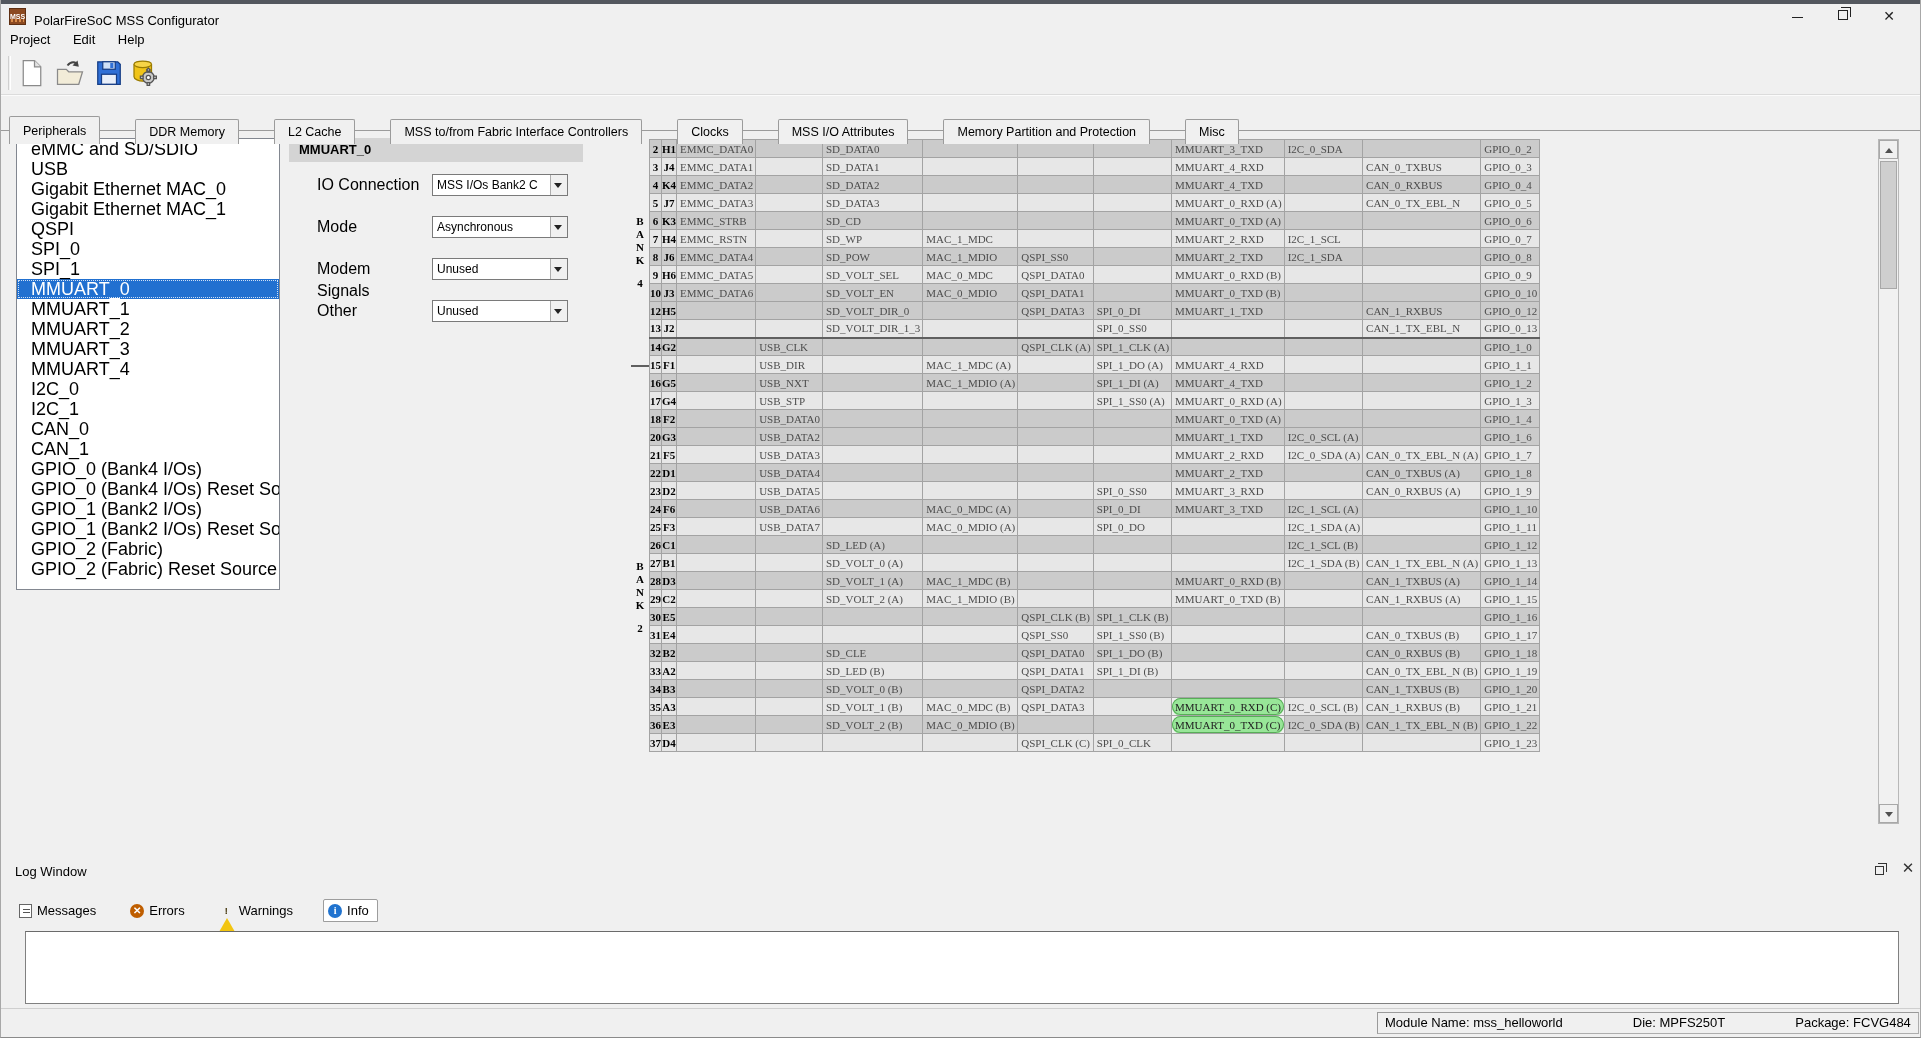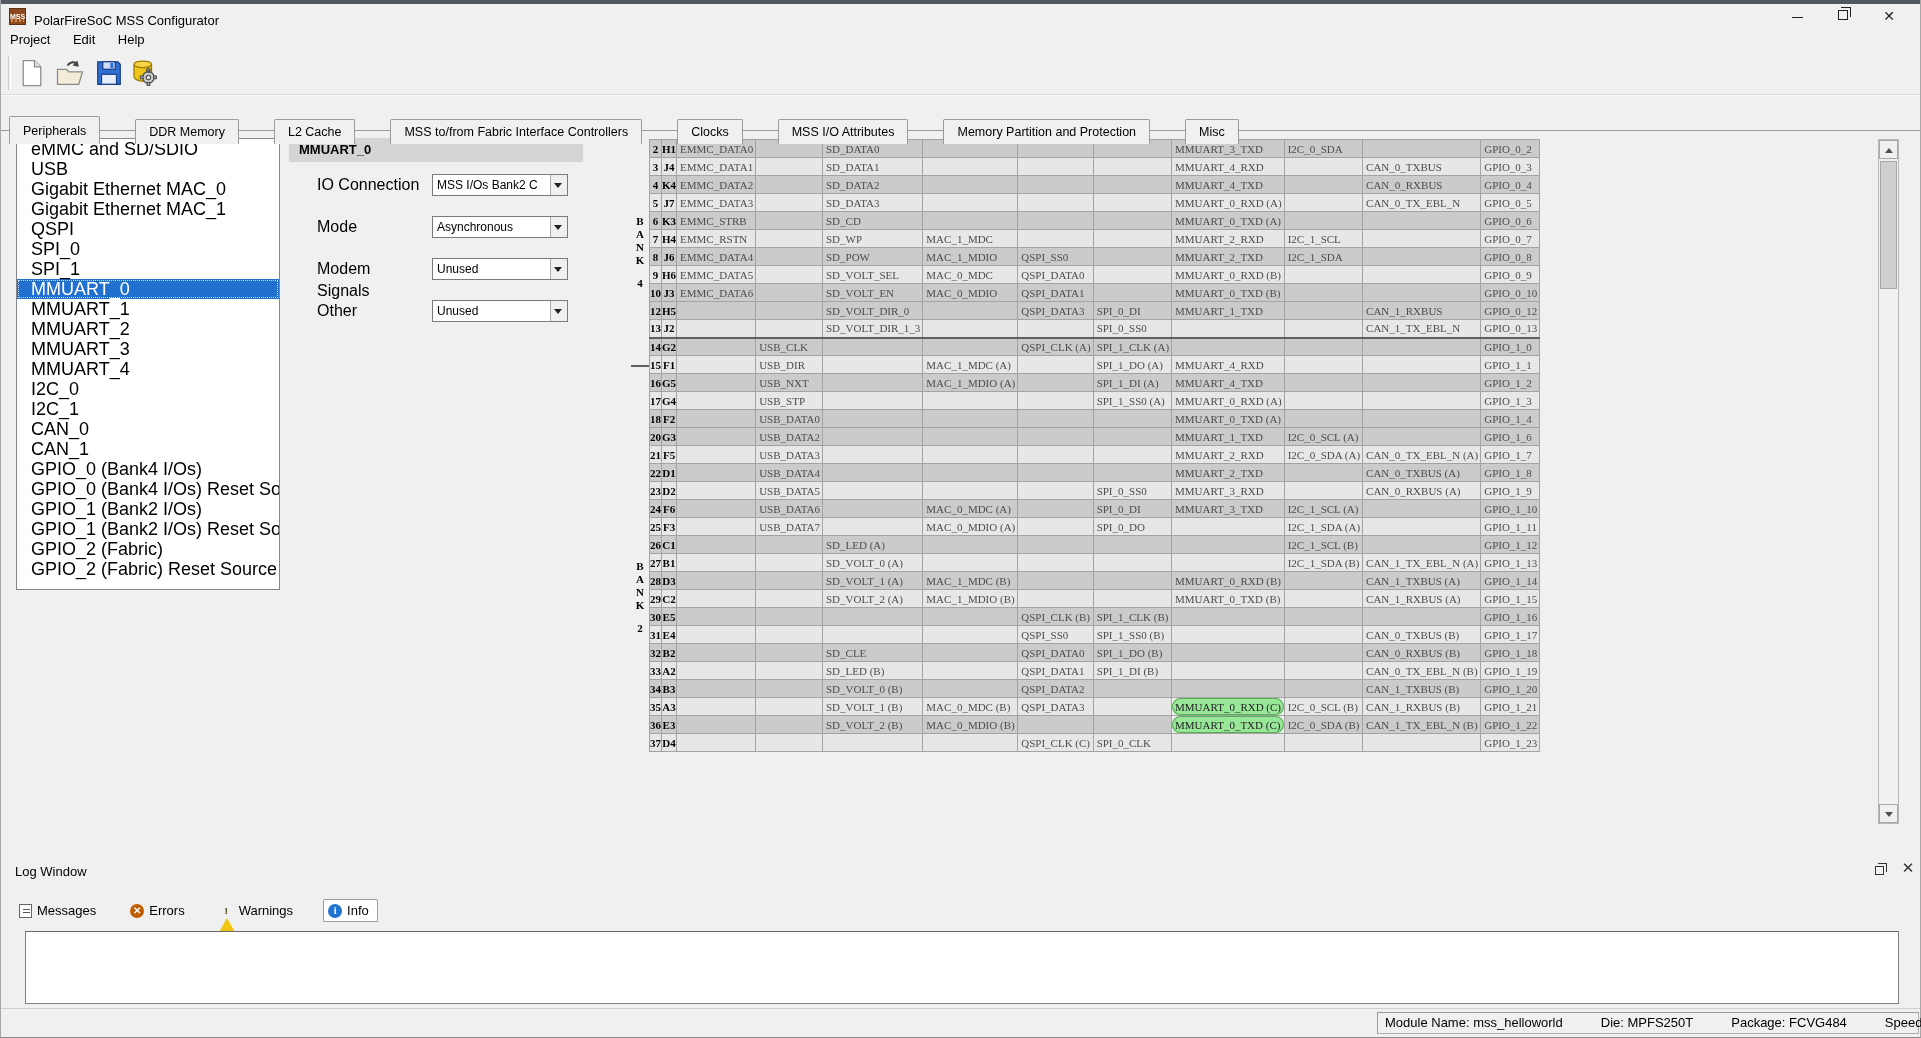--- a/index.html
+++ b/index.html
@@ -118,21 +118,21 @@
              font-size:10px; font-weight:bold; font-family:"Liberation Serif",serif;
              text-align:center; line-height:14px; }
   #log-area { position:absolute; left:24px; top:931px; width:1874px; height:73px; background:#fff;
               border:1px solid #808080; border-top-color:#6a6a6a; font-size:12px; padding:3px; }
 
   
   #status-sep { position:absolute; left:0; top:1008px; width:100%; height:1px; background:#cfcfcf; }
   #status-field { position:absolute; left:1376px; top:1012px; width:542px; height:22px;
                   border:1px solid #adadad; border-top-color:#9a9a9a; border-left-color:#9a9a9a;
                   background:#f0f0f0; font-size:13px; line-height:20px; white-space:nowrap;
-                  display:flex; }
+                  display:flex;gap:32px; }
   #status-field span { margin-left:7px; }
   #status-field span + span { margin-left:38px; }
 </style>
 </head>
 <body>
 
 <div id="app">
   <div id="top-strip"></div>
 
   <div id="titlebar">

